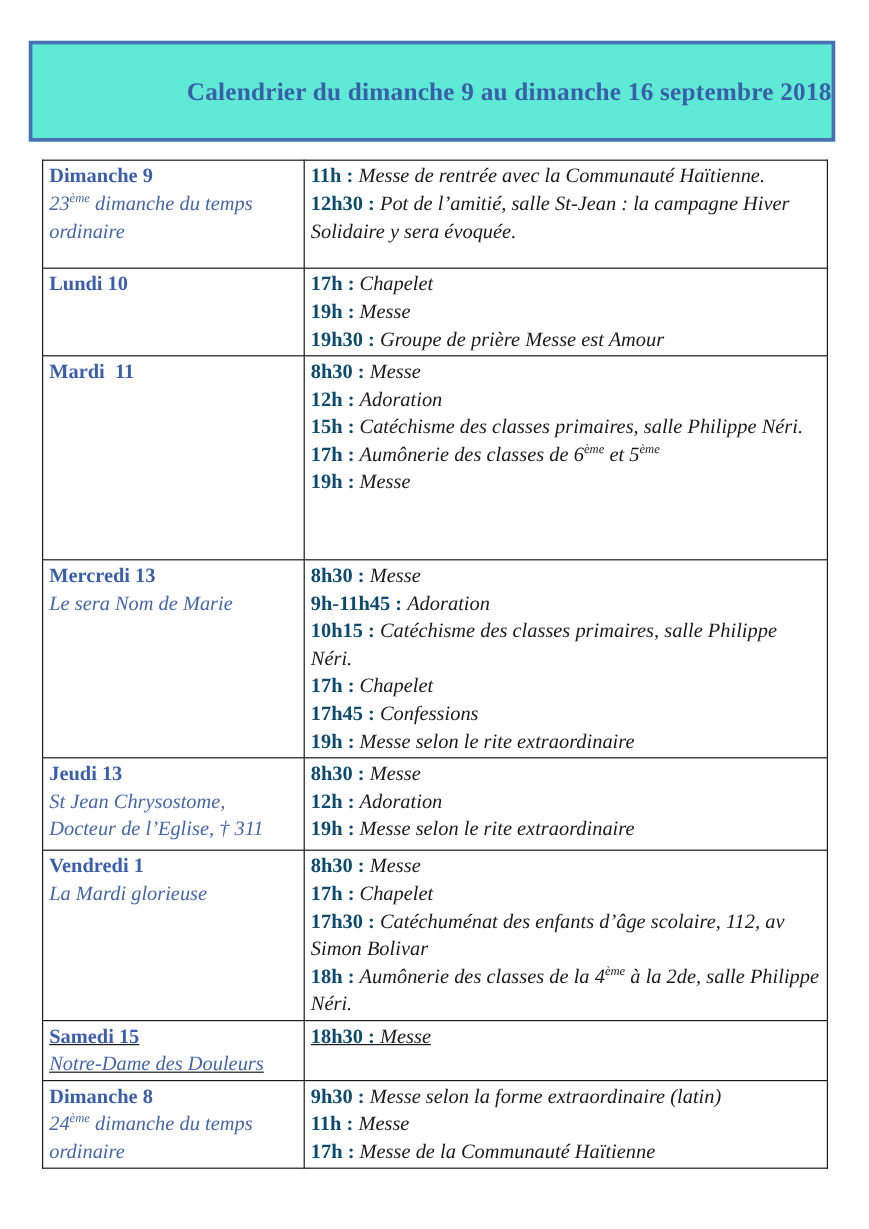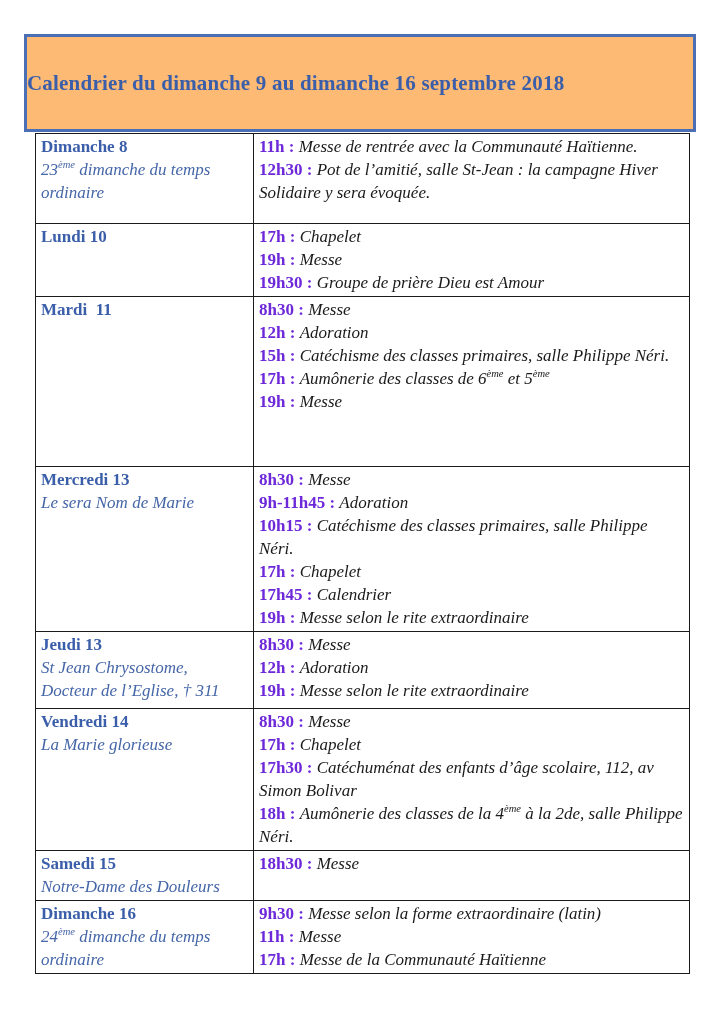--- a/index.html
+++ b/index.html
@@ -13,25 +13,25 @@
   body{
     width:724px;height:1024px;
     font-family:"Liberation Serif","DejaVu Serif",serif;
     color:var(--text-black);
     position:relative;
     overflow:hidden;
   }
   .title-box{
     position:absolute;
     left:24px;top:34px;
-    width:672px;height:98px;
+    width:672px;height:84px;
     border:3px solid var(--box-border-blue);
     box-sizing:border-box;
-    display:flex;align-items:center;justify-content:flex-start;
-    background:#fdba74;
+    display:flex;align-items:center;justify-content:flex-end;
+    background:#5eead4;
   }
   .title{
     margin:0;
     font-size:21px;
     font-weight:bold;
     color:var(--accent-blue);
     text-align:center;
     letter-spacing:0.2px;
   }
   table.calendar{
@@ -54,64 +54,64 @@
   .day-name{
     font-weight:bold;
     color:var(--accent-blue);
     white-space:pre-wrap;
   }
   .day-subtitle{
     font-style:italic;
     color:var(--subtitle-blue);
   }
   .event-line{color:var(--text-black);}
-  .event-time{font-weight:bold;color:#6d28d9;font-style:normal;}
+  .event-time{font-weight:bold;color:#0c4a6e;font-style:normal;}
   .event-text{font-style:italic;text-align:center;}
   sup.ord{
     font-size:0.62em;
     line-height:0;
     vertical-align:super;
   }
   
   tr:nth-child(1) td{height:90px;}
   tr:nth-child(2) td{height:71px;}
   tr:nth-child(3) td{height:170px;font-family:Liberation Serif, serif;}
   tr:nth-child(4) td{height:158px;}
   tr:nth-child(5) td{height:77px;}
   tr:nth-child(6) td{height:137px;}
-  tr:nth-child(7) td{height:47px;}
+  tr:nth-child(7) td{height:47px;text-decoration:underline;}
   tr:nth-child(8) td{height:65px;}
 </style>
 </head>
 <body>
 
 <div class="title-box">
   <h1 class="title">Calendrier du dimanche 9 au dimanche 16 septembre 2018</h1>
 </div>
 
 <table class="calendar">
   <tbody>
       <tr>
         <td class="day-cell">
-          <div class="day-name">Dimanche 8</div>
+          <div class="day-name">Dimanche 9</div>
           <div class="day-subtitle">23<sup class="ord">ème</sup> dimanche du temps ordinaire</div>
         </td>
         <td class="events-cell">
           <div class="event-line"><span class="event-time">11h : </span><span class="event-text">Messe de rentrée avec la Communauté Haïtienne.</span></div>
           <div class="event-line"><span class="event-time">12h30 : </span><span class="event-text">Pot de l’amitié, salle St-Jean : la campagne Hiver Solidaire y sera évoquée.</span></div>
         </td>
       </tr>
       <tr>
         <td class="day-cell">
           <div class="day-name">Lundi 10</div>
         </td>
         <td class="events-cell">
           <div class="event-line"><span class="event-time">17h : </span><span class="event-text">Chapelet</span></div>
           <div class="event-line"><span class="event-time">19h : </span><span class="event-text">Messe</span></div>
-          <div class="event-line"><span class="event-time">19h30 : </span><span class="event-text">Groupe de prière Dieu est Amour</span></div>
+          <div class="event-line"><span class="event-time">19h30 : </span><span class="event-text">Groupe de prière Messe est Amour</span></div>
         </td>
       </tr>
       <tr>
         <td class="day-cell">
           <div class="day-name">Mardi  11</div>
         </td>
         <td class="events-cell">
           <div class="event-line"><span class="event-time">8h30 : </span><span class="event-text">Messe</span></div>
           <div class="event-line"><span class="event-time">12h : </span><span class="event-text">Adoration</span></div>
           <div class="event-line"><span class="event-time">15h : </span><span class="event-text">Catéchisme des classes primaires, salle Philippe Néri.</span></div>
@@ -122,59 +122,59 @@
       <tr>
         <td class="day-cell">
           <div class="day-name">Mercredi 13</div>
           <div class="day-subtitle">Le sera Nom de Marie</div>
         </td>
         <td class="events-cell">
           <div class="event-line"><span class="event-time">8h30 : </span><span class="event-text">Messe</span></div>
           <div class="event-line"><span class="event-time">9h-11h45 : </span><span class="event-text">Adoration</span></div>
           <div class="event-line"><span class="event-time">10h15 : </span><span class="event-text">Catéchisme des classes primaires, salle Philippe Néri.</span></div>
           <div class="event-line"><span class="event-time">17h : </span><span class="event-text">Chapelet</span></div>
-          <div class="event-line"><span class="event-time">17h45 : </span><span class="event-text">Calendrier</span></div>
+          <div class="event-line"><span class="event-time">17h45 : </span><span class="event-text">Confessions</span></div>
           <div class="event-line"><span class="event-time">19h : </span><span class="event-text">Messe selon le rite extraordinaire</span></div>
         </td>
       </tr>
       <tr>
         <td class="day-cell">
           <div class="day-name">Jeudi 13</div>
           <div class="day-subtitle">St Jean Chrysostome, Docteur de l’Eglise, † 311</div>
         </td>
         <td class="events-cell">
           <div class="event-line"><span class="event-time">8h30 : </span><span class="event-text">Messe</span></div>
           <div class="event-line"><span class="event-time">12h : </span><span class="event-text">Adoration</span></div>
           <div class="event-line"><span class="event-time">19h : </span><span class="event-text">Messe selon le rite extraordinaire</span></div>
         </td>
       </tr>
       <tr>
         <td class="day-cell">
-          <div class="day-name">Vendredi 14</div>
-          <div class="day-subtitle">La Marie glorieuse</div>
+          <div class="day-name">Vendredi 1</div>
+          <div class="day-subtitle">La Mardi glorieuse</div>
         </td>
         <td class="events-cell">
           <div class="event-line"><span class="event-time">8h30 : </span><span class="event-text">Messe</span></div>
           <div class="event-line"><span class="event-time">17h : </span><span class="event-text">Chapelet</span></div>
           <div class="event-line"><span class="event-time">17h30 : </span><span class="event-text">Catéchuménat des enfants d’âge scolaire, 112, av Simon Bolivar</span></div>
           <div class="event-line"><span class="event-time">18h : </span><span class="event-text">Aumônerie des classes de la 4<sup class="ord">ème</sup> à la 2de, salle Philippe Néri.</span></div>
         </td>
       </tr>
       <tr>
         <td class="day-cell">
           <div class="day-name">Samedi 15</div>
           <div class="day-subtitle">Notre-Dame des Douleurs</div>
         </td>
         <td class="events-cell">
           <div class="event-line"><span class="event-time">18h30 : </span><span class="event-text">Messe</span></div>
         </td>
       </tr>
       <tr>
         <td class="day-cell">
-          <div class="day-name">Dimanche 16</div>
+          <div class="day-name">Dimanche 8</div>
           <div class="day-subtitle">24<sup class="ord">ème</sup> dimanche du temps ordinaire</div>
         </td>
         <td class="events-cell">
           <div class="event-line"><span class="event-time">9h30 : </span><span class="event-text">Messe selon la forme extraordinaire (latin)</span></div>
           <div class="event-line"><span class="event-time">11h : </span><span class="event-text">Messe</span></div>
           <div class="event-line"><span class="event-time">17h : </span><span class="event-text">Messe de la Communauté Haïtienne</span></div>
         </td>
       </tr>
     </tbody>
 </table>

